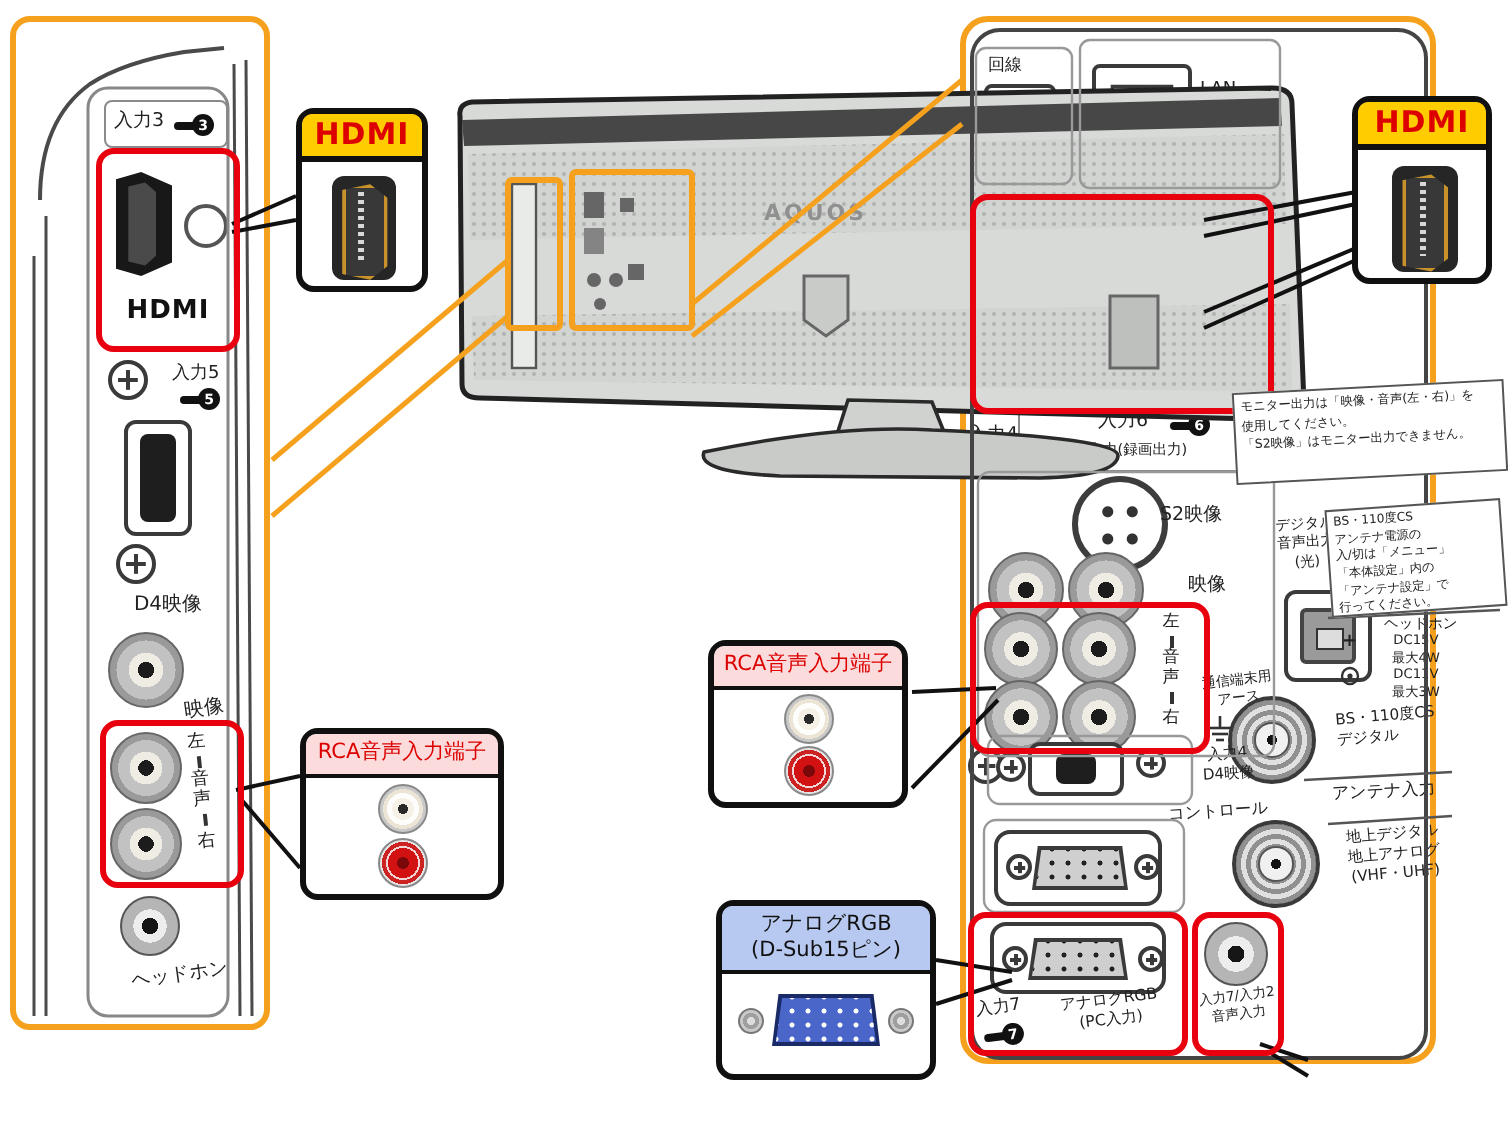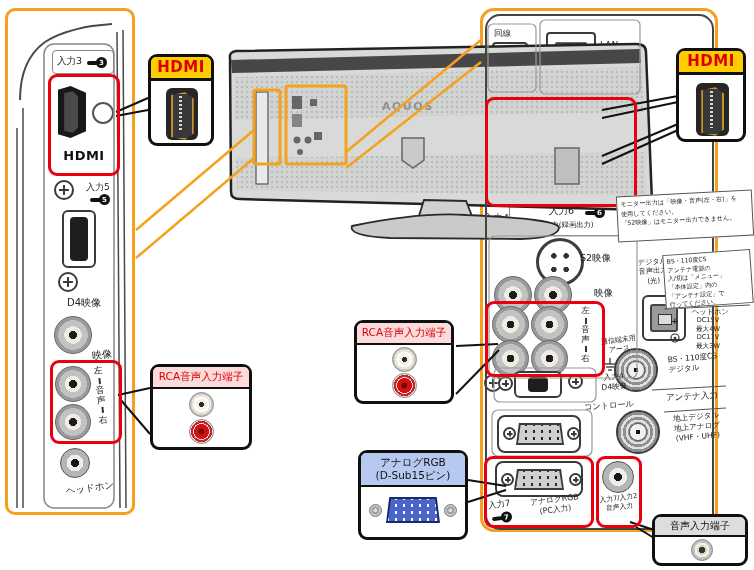--- a/index.html
+++ b/index.html
@@ -277,26 +277,20 @@
   <div class="callout" style="left:358px;top:450px;width:110px;height:90px">
     <div class="co-hdr" style="height:34px;background:#b7c8f1;color:#111">アナログRGB
 (D-Sub15ピン)</div>
     <div class="co-body" style="height:48px">
       <span class="hex" style="left:8px;top:17px;width:13px;height:13px"></span>
       <div class="trap blue" style="left:25px;top:10px;width:54px;height:26px"></div>
       <span class="hex" style="left:83px;top:17px;width:13px;height:13px"></span>
     </div>
   </div>
 
-  <div class="callout" style="left:652px;top:514px;width:96px;height:52px">
-    <div class="co-hdr" style="height:20px;background:#ddd;color:#111;font-size:10px">音声入力端子</div>
-    <div class="co-body" style="height:26px">
-      <span class="jack-g" style="left:36px;top:2px;width:22px;height:22px"></span>
-    </div>
-  </div>
 
   <svg width="754" height="570" viewBox="0 0 754 570" style="position:absolute;left:0;top:0;z-index:4;pointer-events:none">
     <defs>
       <pattern id="vent" width="5" height="5" patternUnits="userSpaceOnUse">
         <rect width="5" height="5" fill="#d2d4d2"></rect>
           <circle cx="2" cy="2" r="1" fill="#b0b2b0"></circle>
       </pattern>
     </defs>
     <g>
       <path d="M230,58 Q229,52 236,51 L636,44 Q646,44 646,52 L652,202 Q652,210 643,210 L240,199 Q231,199 231,192 Z" fill="#d8dad8" stroke="#222" stroke-width="2.5"></path>

